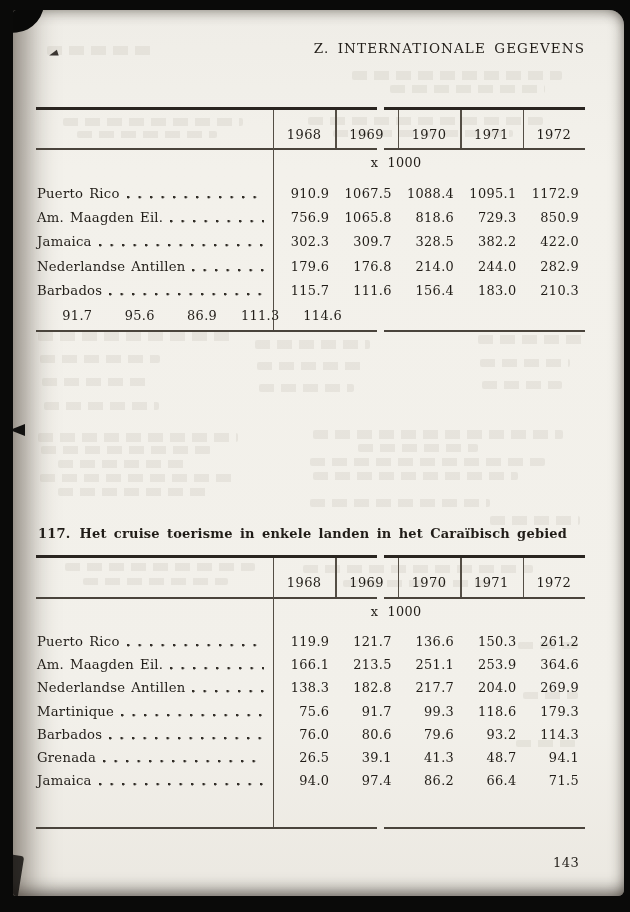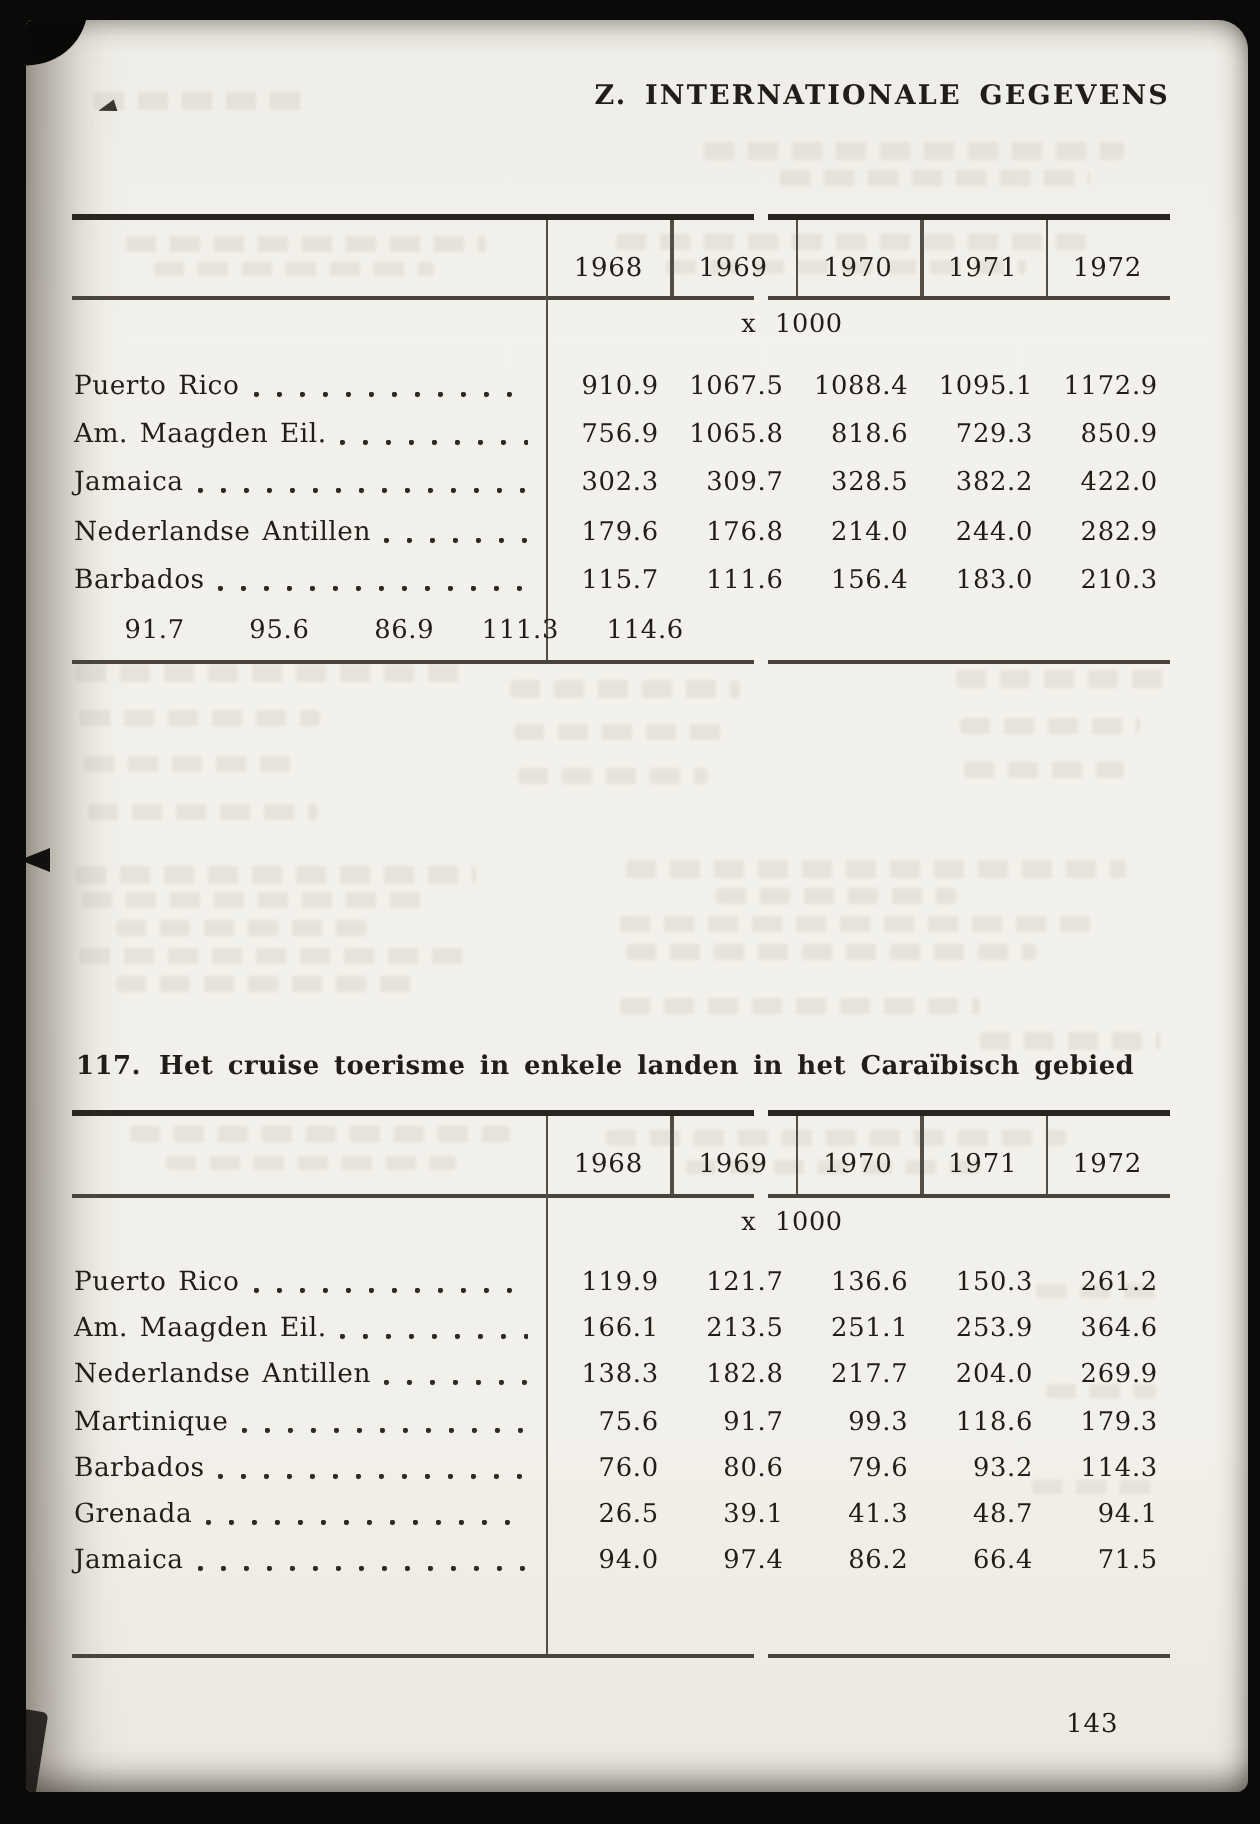--- a/index.html
+++ b/index.html
@@ -15,21 +15,21 @@
     border-radius:3px 15px 6px 3px;
     box-shadow:
       inset 36px 0 30px -22px rgba(60,50,38,.55),
       inset -10px 0 14px -9px rgba(45,38,30,.5),
       inset 0 12px 14px -11px rgba(45,38,30,.45),
       inset 0 -16px 16px -11px rgba(25,20,15,.55);
     overflow:hidden;
   }
   .corner-blot{position:absolute;left:-16px;top:-14px;width:48px;height:36px;background:#090908;
     border-radius:0 0 30px 0;transform:rotate(-5deg);}
-  .page-header{position:absolute;top:30px;right:39px;font-size:13.5px;font-weight:bold;
+  .page-header{position:absolute;top:30px;right:39px;font-size:13.5px;font-weight:normal;
     letter-spacing:1.1px;word-spacing:3px;white-space:nowrap;}
   .t-title{position:absolute;left:25px;font-size:13px;font-weight:bold;word-spacing:2.5px;
     letter-spacing:.2px;white-space:nowrap;}
   #title-116{top:60px;}
   #title-117{top:516px;}
   .t-num{margin-right:9px;}
   .tbl{position:absolute;left:23px;width:549px;}
   #tbl-116{top:97px;height:226px;}
   #tbl-117{top:545px;height:276px;}
   .hrule{position:absolute;left:0;width:549px;
@@ -58,21 +58,21 @@
   .trow{display:flex;align-items:center;font-size:13.2px;letter-spacing:.25px;}
   #tbl-116 .trow{height:24.4px;}
   #tbl-117 .trow{height:23.2px;}
   .label-cell{width:237px;display:flex;align-items:center;padding-left:1px;box-sizing:border-box;}
   .rlabel{white-space:nowrap;word-spacing:1.5px;}
   .leader{flex:1;height:3px;margin:8px 9px 0 7px;
     background-image:radial-gradient(circle at 1.2px 1.2px,#2e2a24 1.05px,rgba(0,0,0,0) 1.6px);
     background-size:11.5px 3px;background-repeat:repeat-x;}
   .val{width:62.4px;text-align:right;padding-right:6px;box-sizing:border-box;
     font-size:12.9px;letter-spacing:.35px;}
-  .page-num{position:absolute;left:520px;top:845px;font-size:13px;letter-spacing:.5px;}
+  .page-num{position:absolute;left:540px;top:845px;font-size:13px;letter-spacing:.5px;}
   .ghost{position:absolute;border-radius:2px;
     background:repeating-linear-gradient(90deg,rgba(122,111,92,.55) 0 15px,rgba(122,111,92,0) 15px 22px);
     opacity:.17;filter:blur(.5px);pointer-events:none;}
   .arrow-small{position:absolute;left:36px;top:41px;width:0;height:0;
     border-top:3.5px solid transparent;border-bottom:3.5px solid transparent;
     border-right:9px solid #1f1c18;transform:rotate(-18deg);opacity:.9;}
   .arrow-big{position:absolute;left:-3px;top:414px;width:0;height:0;
     border-top:6px solid transparent;border-bottom:6px solid transparent;
     border-right:15px solid #121110;}
   .edge-blot{position:absolute;left:-7px;top:845px;width:15px;height:42px;background:#14120f;

